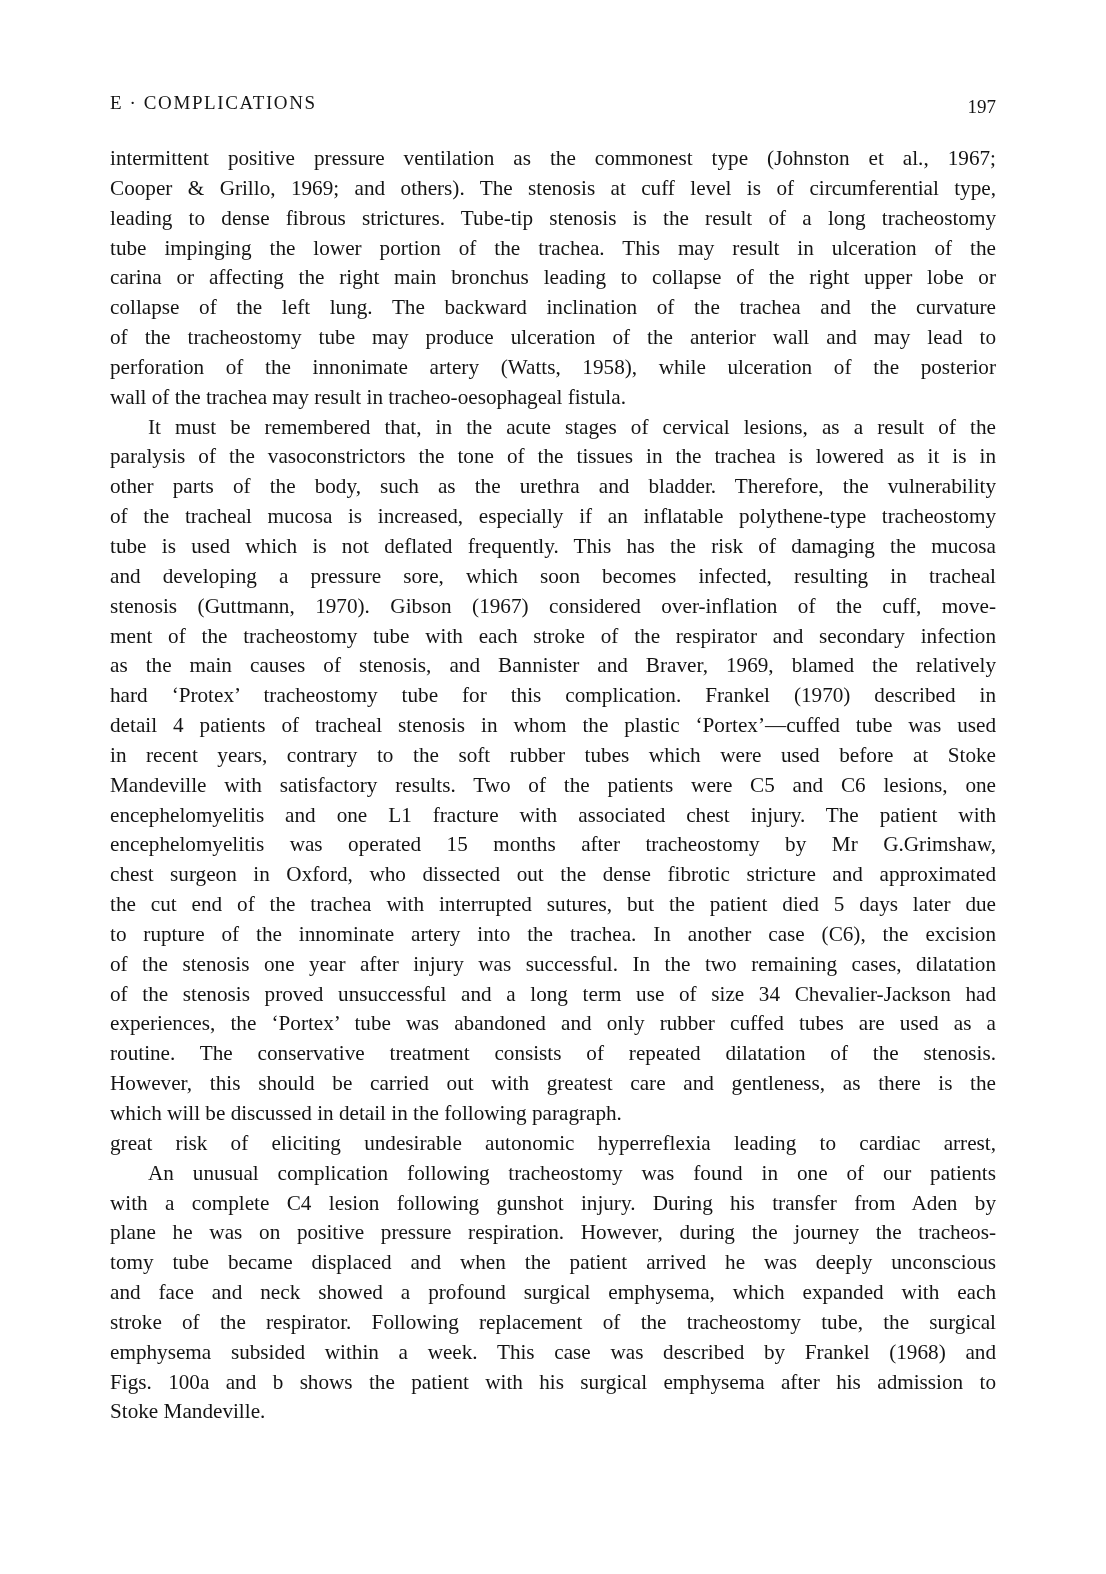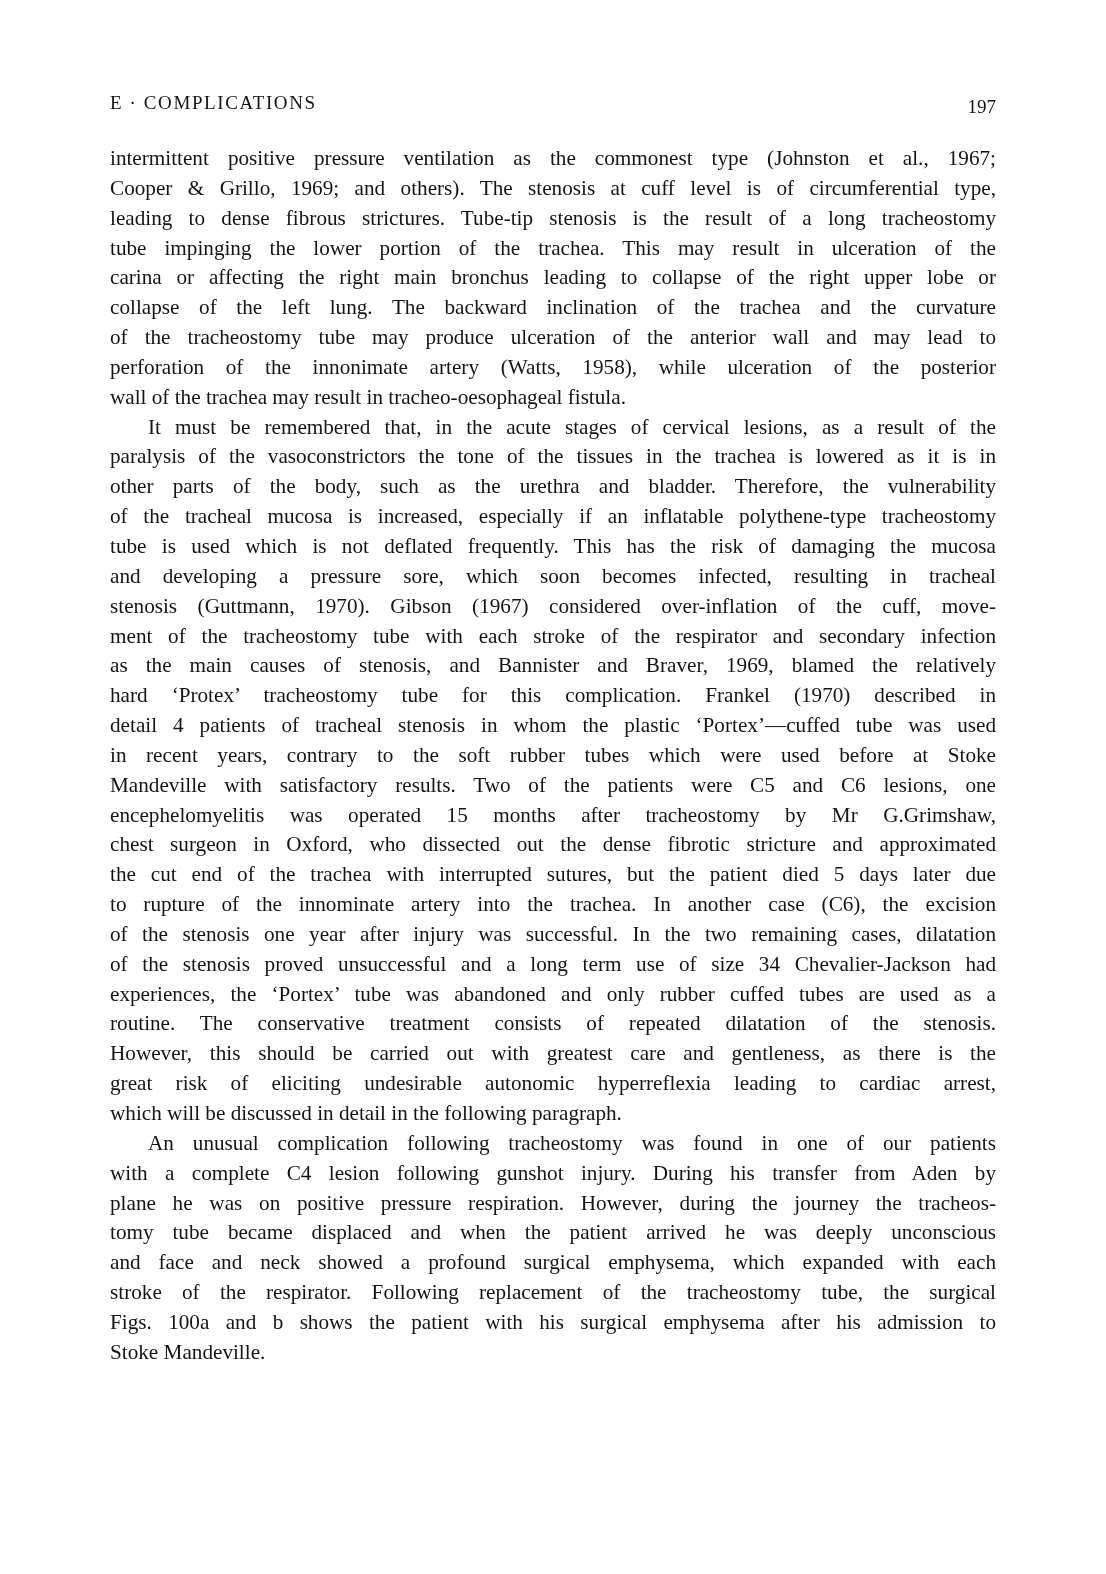--- a/index.html
+++ b/index.html
@@ -84,36 +84,38 @@
         <span class="line">of the tracheal mucosa is increased, especially if an inflatable polythene-type tracheostomy</span>
         <span class="line">tube is used which is not deflated frequently. This has the risk of damaging the mucosa</span>
         <span class="line">and developing a pressure sore, which soon becomes infected, resulting in tracheal</span>
         <span class="line">stenosis (Guttmann, 1970). Gibson (1967) considered over-inflation of the cuff, move-</span>
         <span class="line">ment of the tracheostomy tube with each stroke of the respirator and secondary infection</span>
         <span class="line">as the main causes of stenosis, and Bannister and Braver, 1969, blamed the relatively</span>
         <span class="line">hard ‘Protex’ tracheostomy tube for this complication. Frankel (1970) described in</span>
         <span class="line">detail 4 patients of tracheal stenosis in whom the plastic ‘Portex’—cuffed tube was used</span>
         <span class="line">in recent years, contrary to the soft rubber tubes which were used before at Stoke</span>
         <span class="line">Mandeville with satisfactory results. Two of the patients were C5 and C6 lesions, one</span>
+        <span class="line">encephelomyelitis and one L1 fracture with associated chest injury. The patient with</span>
         <span class="line">encephelomyelitis was operated 15 months after tracheostomy by Mr G.Grimshaw,</span>
         <span class="line">chest surgeon in Oxford, who dissected out the dense fibrotic stricture and approximated</span>
         <span class="line">the cut end of the trachea with interrupted sutures, but the patient died 5 days later due</span>
         <span class="line">to rupture of the innominate artery into the trachea. In another case (C6), the excision</span>
         <span class="line">of the stenosis one year after injury was successful. In the two remaining cases, dilatation</span>
         <span class="line">of the stenosis proved unsuccessful and a long term use of size 34 Chevalier-Jackson had</span>
         <span class="line">experiences, the ‘Portex’ tube was abandoned and only rubber cuffed tubes are used as a</span>
         <span class="line">routine. The conservative treatment consists of repeated dilatation of the stenosis.</span>
         <span class="line">However, this should be carried out with greatest care and gentleness, as there is the</span>
+        <span class="line last">which will be discussed in detail in the following paragraph.</span>
         <span class="line">great risk of eliciting undesirable autonomic hyperreflexia leading to cardiac arrest,</span>
-        <span class="line last">which will be discussed in detail in the following paragraph.</span>
       </div>
     <div class="paragraph">
         <span class="line indent">An unusual complication following tracheostomy was found in one of our patients</span>
         <span class="line">with a complete C4 lesion following gunshot injury. During his transfer from Aden by</span>
         <span class="line">plane he was on positive pressure respiration. However, during the journey the tracheos-</span>
         <span class="line">tomy tube became displaced and when the patient arrived he was deeply unconscious</span>
         <span class="line">and face and neck showed a profound surgical emphysema, which expanded with each</span>
         <span class="line">stroke of the respirator. Following replacement of the tracheostomy tube, the surgical</span>
+        <span class="line">emphysema subsided within a week. This case was described by Frankel (1968) and</span>
         <span class="line">Figs. 100a and b shows the patient with his surgical emphysema after his admission to</span>
         <span class="line last">Stoke Mandeville.</span>
       </div>
   </div>
 </div>
 
 </body></html>

